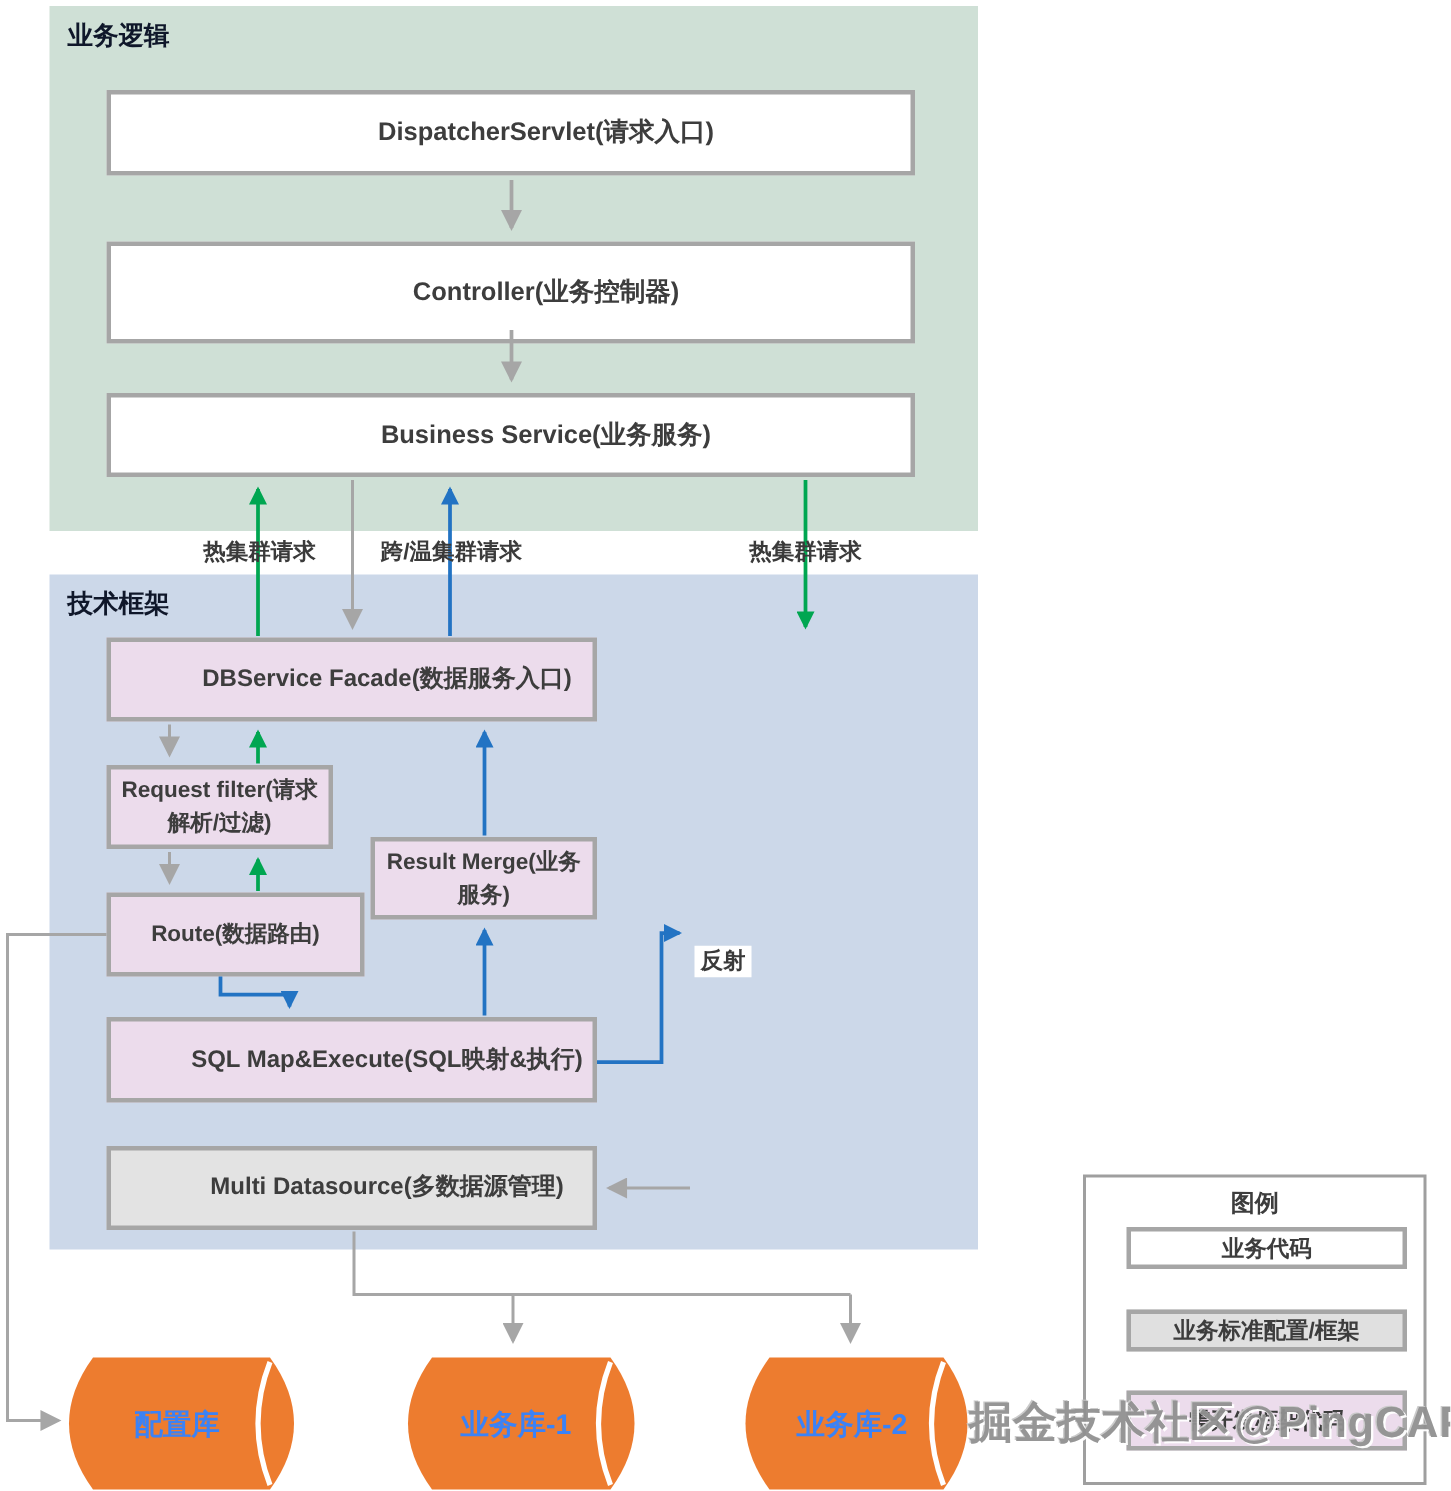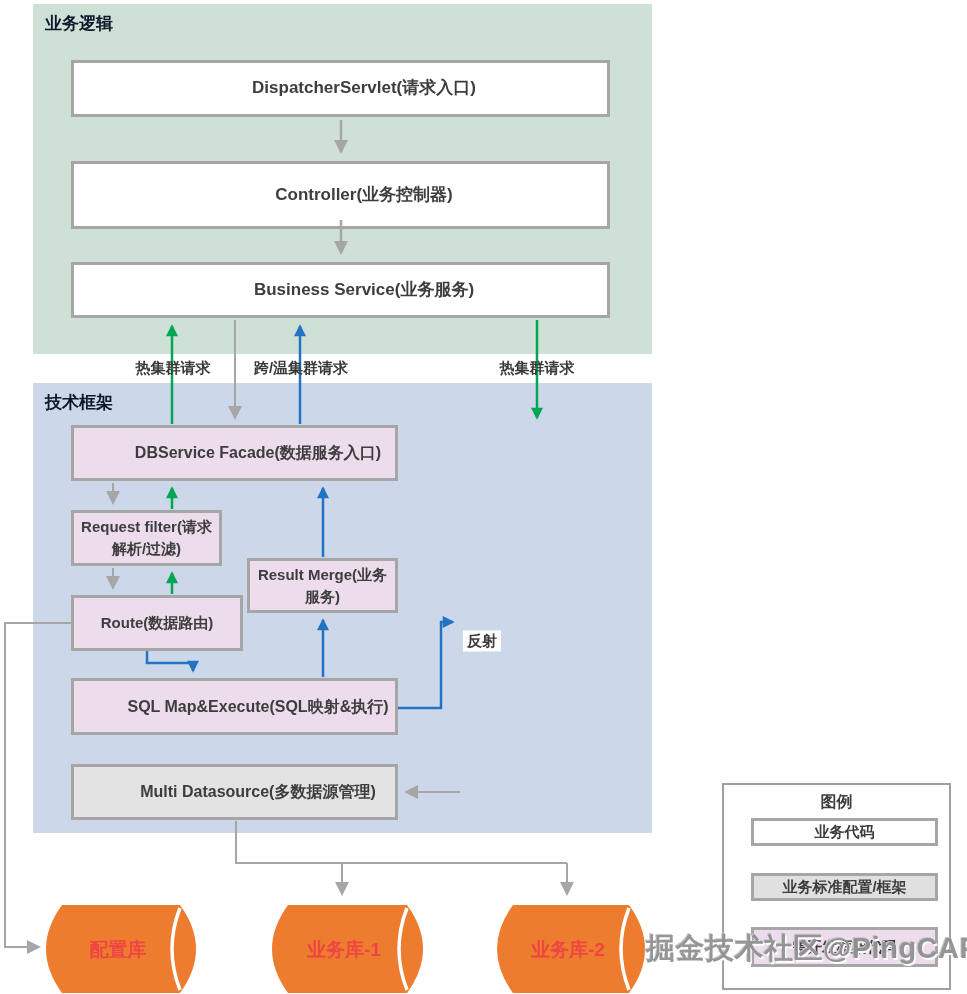--- a/index.html
+++ b/index.html
@@ -20,21 +20,21 @@
   .white-box{background:#ffffff;}
   .pink-box{background:#ecdcec;}
   .gray-box{background:#e3e3e3;}
   #connectors{position:absolute;left:0;top:0;z-index:3;pointer-events:none;}
   .edge-label{
     position:absolute;z-index:4;font-size:15px;font-weight:700;color:#3a3a3a;
     transform:translate(-50%,-50%);white-space:nowrap;
   }
   .edge-label.boxed{background:#ffffff;padding:1px 4px;}
   .cyl-label{
-    position:absolute;z-index:4;font-size:19px;font-weight:700;color:#ef4444;
+    position:absolute;z-index:4;font-size:19px;font-weight:700;color:#3b82f6;
     transform:translate(-50%,-50%);white-space:nowrap;
   }
   #legend{
     position:absolute;left:722px;top:783px;width:229px;height:207px;z-index:2;
     background:#ffffff;border:2px solid #9f9f9f;box-sizing:border-box;
   }
   #legend .legend-title{
     position:absolute;left:0;right:0;top:7px;text-align:center;font-size:16px;font-weight:700;
   }
   .legend-item{

